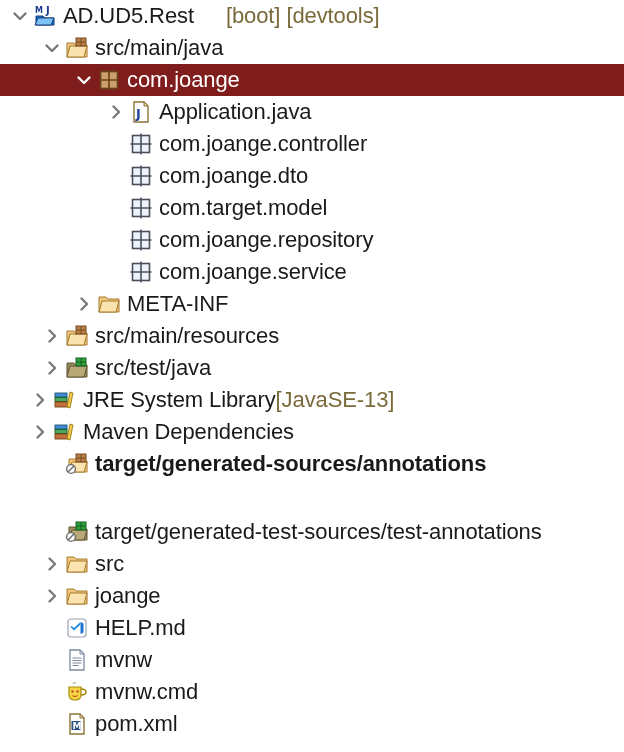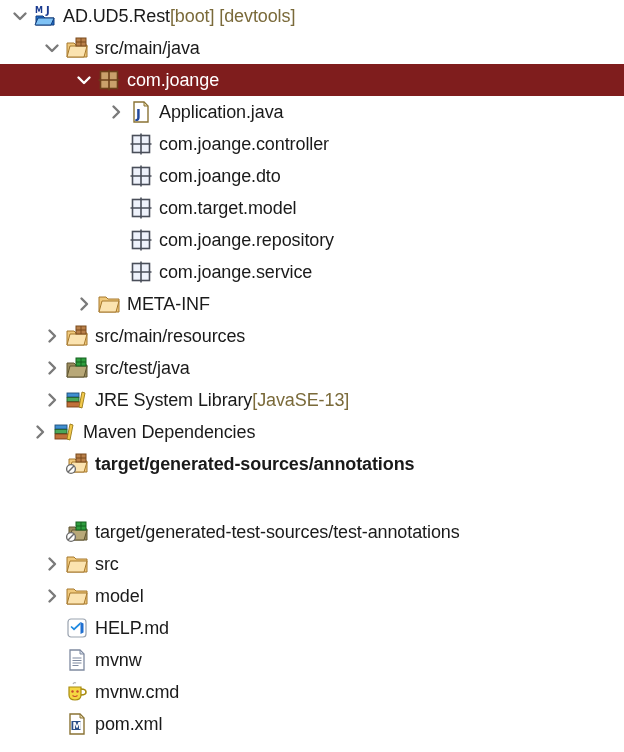--- a/index.html
+++ b/index.html
@@ -28,21 +28,21 @@
 
   
   .icn{
     width:26px;min-width:26px;height:32px;
     display:flex;align-items:center;justify-content:center;
     position:relative;
   }
   .icn svg{display:block;}
 
   .label{
-    font-size:18px;
+    font-size:22px;
     color:#1a1a1a;
     letter-spacing:-0.1px;
     padding-left:5px;
   }
   .row.selected .label{color:#ffffff;}
   .qual{color:#7a6a3a;}
 </style>
 </head>
 <body>
 
@@ -55,21 +55,21 @@
       </div>
       <div class="icn">
         <svg width="22" height="22" viewBox="0 0 22 22">
         <text x="1" y="8" font-family="DejaVu Sans" font-size="8" font-weight="bold" fill="#1a3a8f">M</text>
         <text x="12" y="9" font-family="DejaVu Sans" font-size="10" font-weight="bold" fill="#1a3a8f">J</text>
         <path d="M2 11 h7 l2 2 h9 v7 H2 Z" fill="#1f6fd0" stroke="#123c7a" stroke-width="1"></path>
         <path d="M4 13 h16 l-3 7 H1 Z" fill="#7fc2f5" stroke="#123c7a" stroke-width="1"></path>
       </svg>
       </div>
       <div class="label">AD.UD5.Rest</div>
-      <span class="label qual" style="padding-left: 0px;"> [boot] [devtools]</span>
+      <span class="label qual" style="padding-left: 0px; margin-left: 32px;"> [boot] [devtools]</span>
     </div>
     <div class="row" style="padding-left: 40px;">
       <div class="twisty">
         <svg width="18" height="18" viewBox="0 0 18 18">
           <path d="M3.5 6.5 L9 12 L14.5 6.5" fill="none" stroke="#7a7a7a" stroke-width="2.4" stroke-linecap="round" stroke-linejoin="round"></path>
         </svg>
       </div>
       <div class="icn">
         <svg width="22" height="22" viewBox="0 0 22 22">
         <path d="M1 6 h7 l2 2 h11 v12 H1 Z" fill="#f0c97c" stroke="#a6782c" stroke-width="1"></path>
@@ -198,21 +198,21 @@
       <div class="icn">
         <svg width="22" height="22" viewBox="0 0 22 22">
         <path d="M1 6 h7 l2 2 h11 v12 H1 Z" fill="#9a8b5e" stroke="#5f5530" stroke-width="1"></path>
         <path d="M4 9 h17 l-3 11 H1 Z" fill="#b8a878" stroke="#5f5530" stroke-width="1"></path>
         <rect x="10" y="1" width="10" height="8" fill="#2f9e3f" stroke="#14611f" stroke-width="1"></rect>
         <path d="M15 1 v8 M10 5 h10" stroke="#14611f" stroke-width="1"></path>
       </svg>
       </div>
       <div class="label">src/test/java</div>
     </div>
-    <div class="row" style="padding-left: 40px;">
+    <div class="row" style="padding-left: 28px;">
       <div class="twisty">
         <svg width="18" height="18" viewBox="0 0 18 18">
           <path d="M6.5 3.5 L12 9 L6.5 14.5" fill="none" stroke="#7a7a7a" stroke-width="2.4" stroke-linecap="round" stroke-linejoin="round"></path>
         </svg>
       </div>
       <div class="icn">
         <svg width="22" height="22" viewBox="0 0 22 22">
         <rect x="1" y="4" width="12" height="4" fill="#3f8fd0" stroke="#1f4f7a" stroke-width="0.9"></rect>
         <rect x="1" y="8.5" width="12" height="4" fill="#4aa85a" stroke="#1f5f29" stroke-width="0.9"></rect>
         <rect x="1" y="13" width="14" height="5" fill="#c0703a" stroke="#7a3f18" stroke-width="0.9"></rect>
@@ -285,21 +285,21 @@
         <svg width="18" height="18" viewBox="0 0 18 18">
           <path d="M6.5 3.5 L12 9 L6.5 14.5" fill="none" stroke="#7a7a7a" stroke-width="2.4" stroke-linecap="round" stroke-linejoin="round"></path>
         </svg>
       </div>
       <div class="icn">
         <svg width="22" height="22" viewBox="0 0 22 22">
         <path d="M1 4 h7 l2 2 h11 v13 H1 Z" fill="#f0c97c" stroke="#a6782c" stroke-width="1"></path>
         <path d="M4 8 h17 l-3 11 H1 Z" fill="#fbe3b0" stroke="#a6782c" stroke-width="1"></path>
       </svg>
       </div>
-      <div class="label">model</div>
+      <div class="label">joange</div>
     </div>
     <div class="row" style="padding-left: 40px;">
       <div class="twisty empty"></div>
       <div class="icn">
         <svg width="22" height="22" viewBox="0 0 22 22">
         <rect x="2" y="2" width="18" height="18" rx="3" fill="#ffffff" stroke="#9aa3b0" stroke-width="1.2"></rect>
         <path d="M14.5 5 L8 11 L5.5 9 L4.5 10 L8 13.6 L14.5 7.5 Z" fill="#1f8ae0"></path>
         <path d="M14.5 5 v12 l3 -1.6 v-8.8 Z" fill="#1f6fd0"></path>
       </svg>
       </div>

